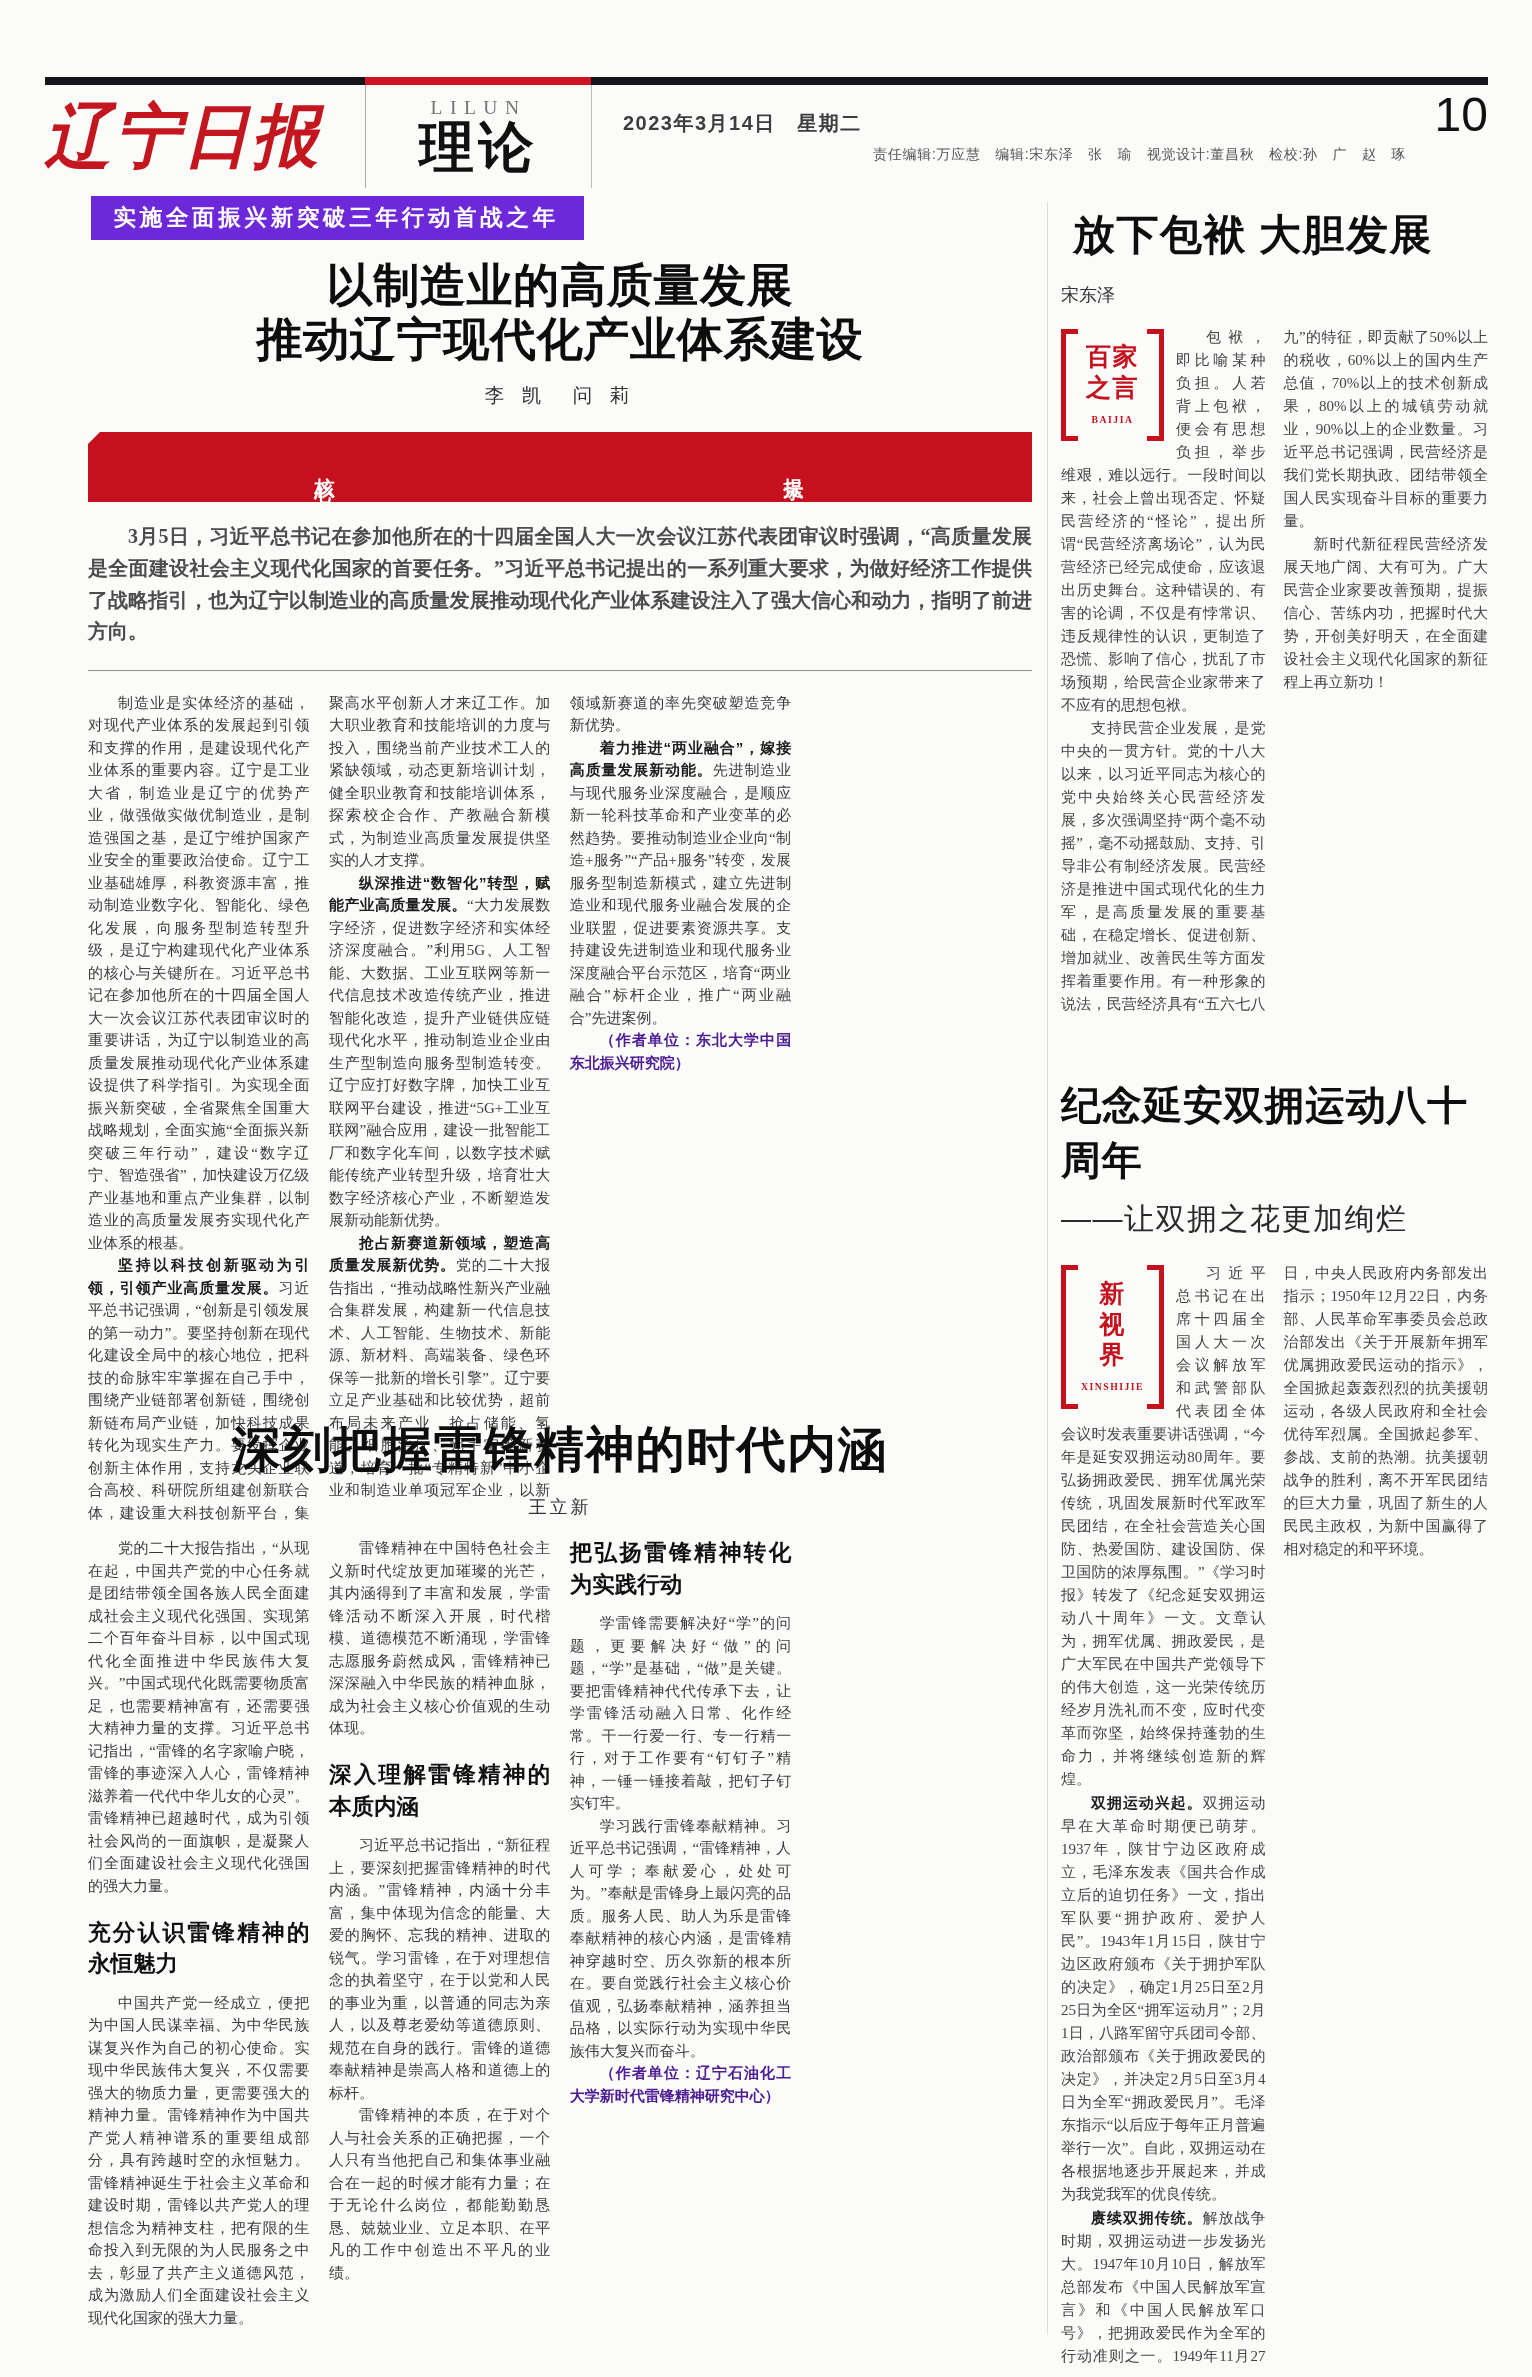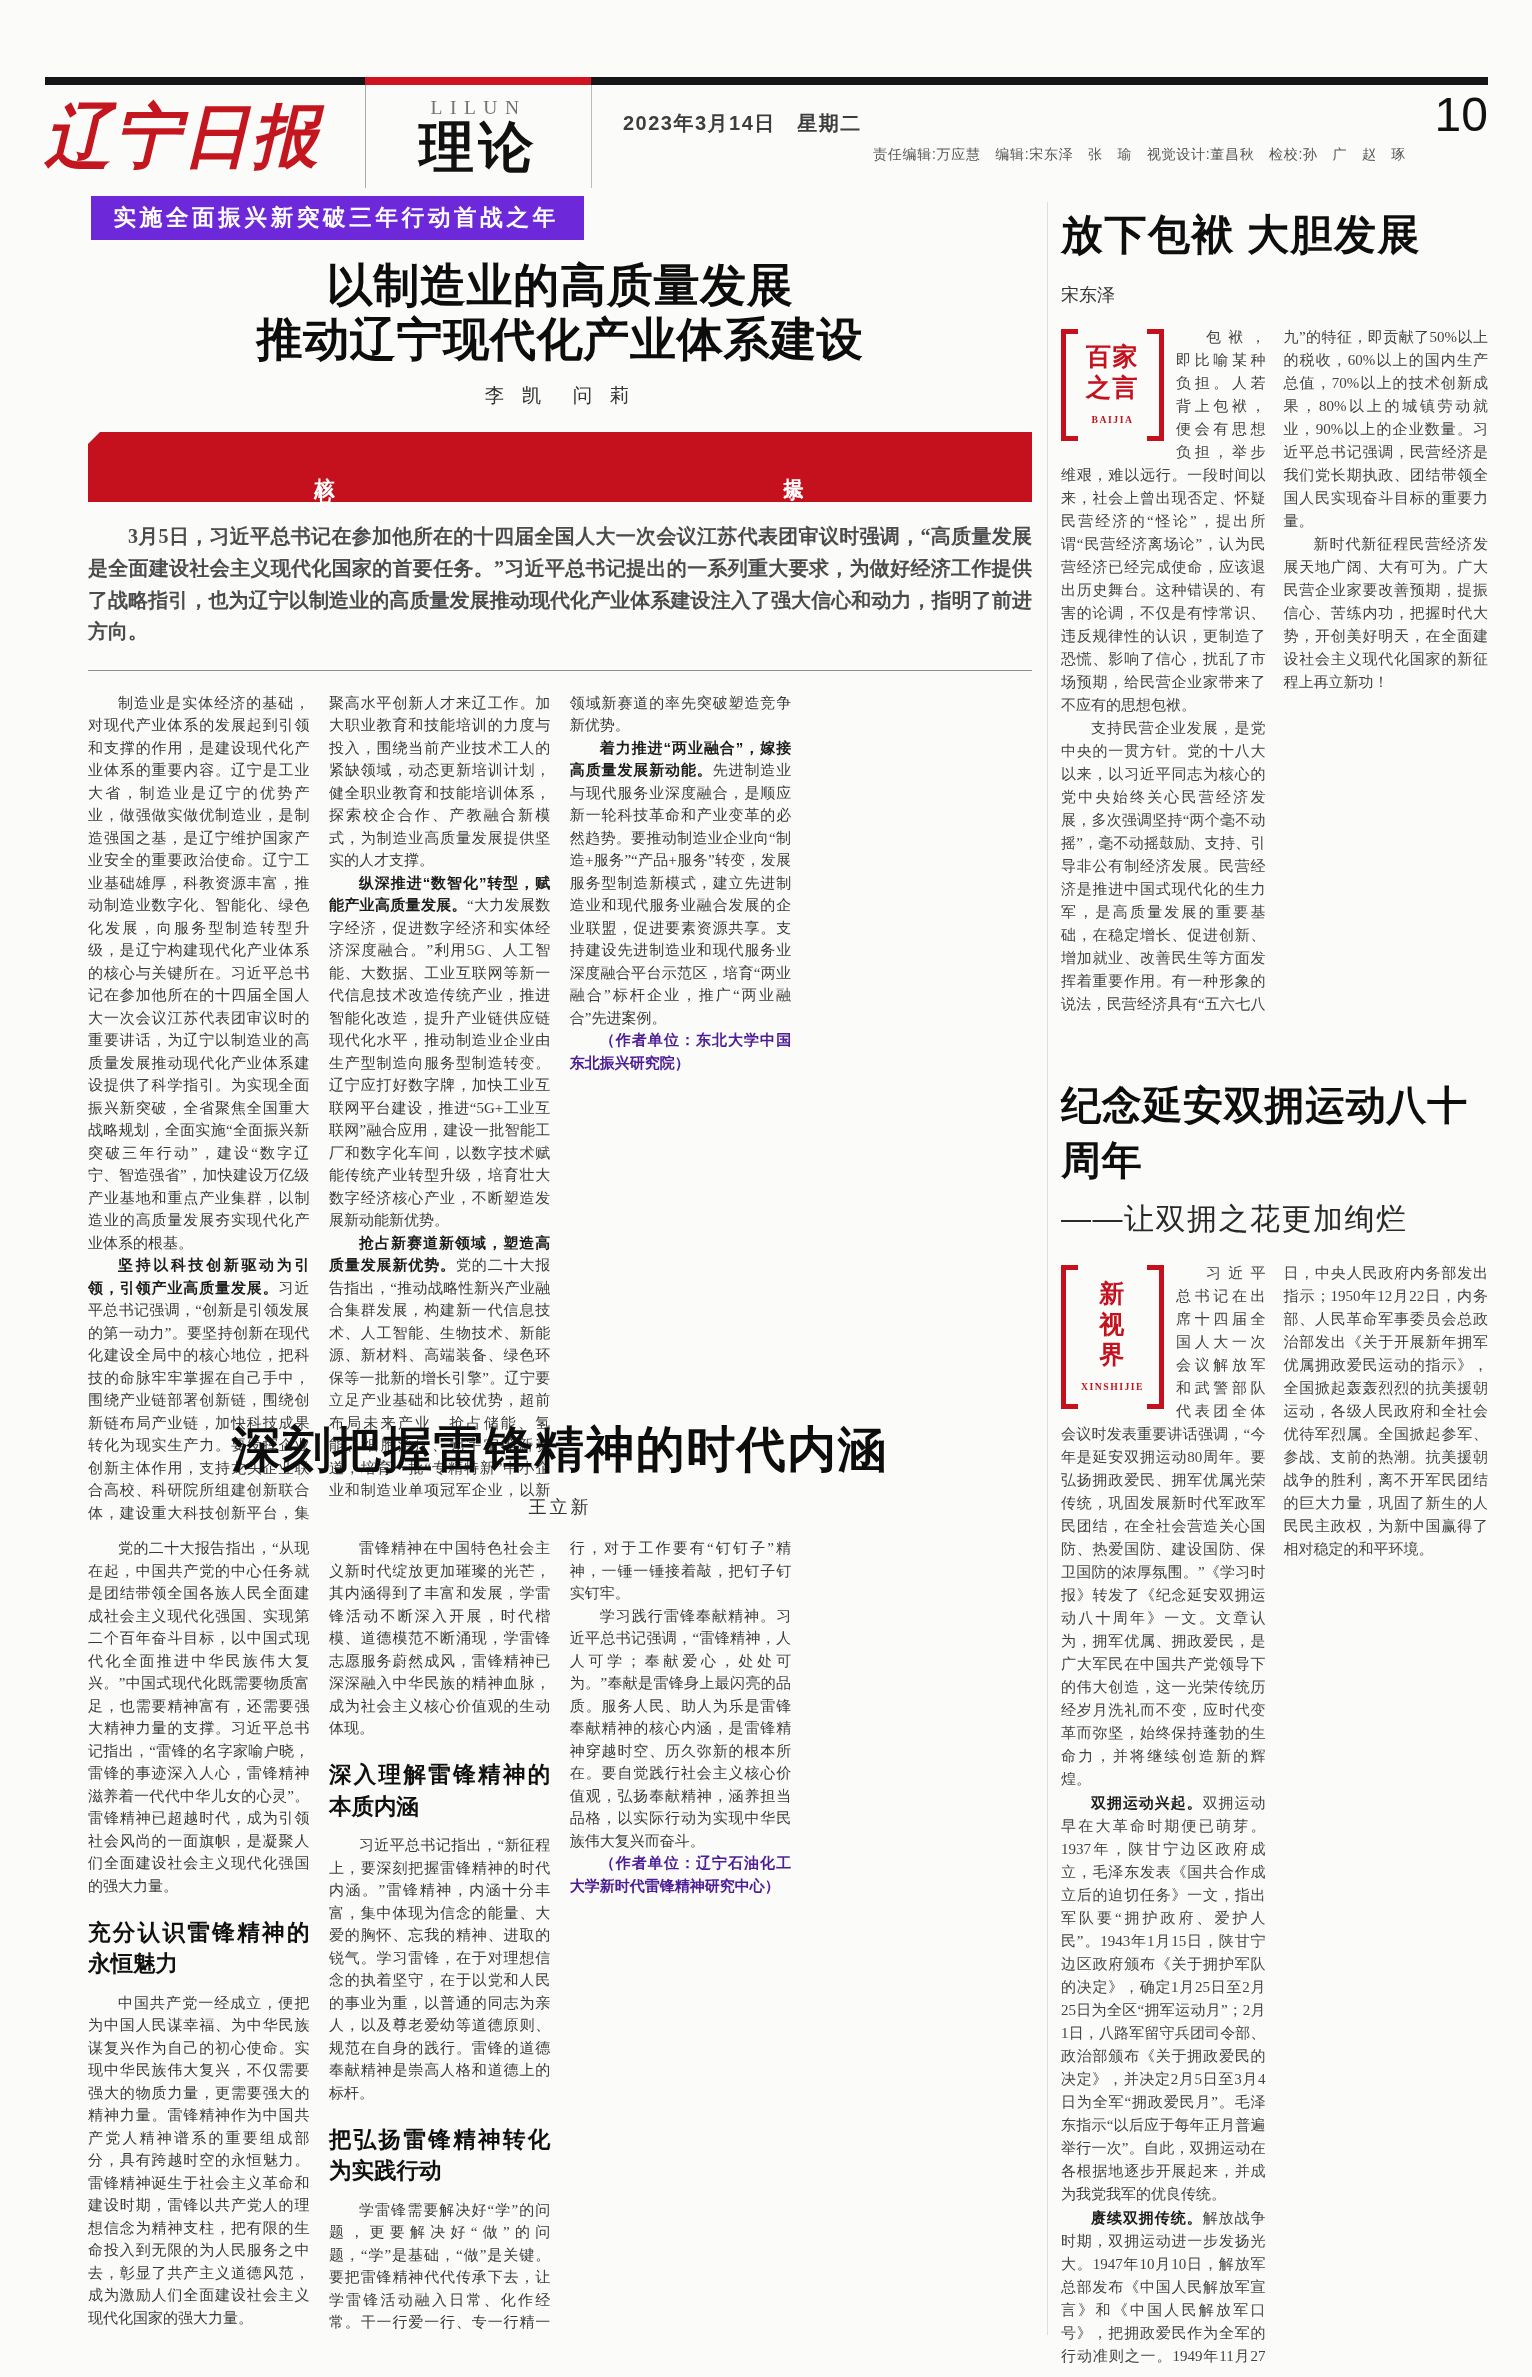--- a/index.html
+++ b/index.html
@@ -49,21 +49,21 @@
   .para{margin:0;text-indent:2em;}
   .para b{font-family:"Liberation Sans",sans-serif;color:#1d1d1d;}
   .para.attr{font-weight:700;font-family:"Liberation Sans",sans-serif;color:#4c1d95;}
   .subhead{font-family:"Liberation Sans",sans-serif;font-weight:900;font-size:22.5px;line-height:1.4;
        color:#101010;margin:19.5px 0 12px;text-indent:0;}
   
   .lf-title{margin:0;text-align:center;font-size:49px;font-weight:900;color:#0d0d0d;letter-spacing:1.5px;}
   .lf-byline{margin-top:12px;text-align:center;font-size:18px;color:#333;letter-spacing:3px;}
   .lf-cols{column-count:4;height:807px;font-size:15px;line-height:22.5px;margin-top:18px;}
   
-  .ra-title{margin:6px 0 0;font-family:"Liberation Serif",serif;font-weight:900;font-size:42px;
+  .ra-title{margin:6px 12px 0;font-family:"Liberation Serif",serif;font-weight:900;font-size:42px;
        color:#0e0e0e;letter-spacing:1.5px;}
   .ra-byline{margin-top:19.5px;font-size:18px;color:#333;}
   .right-cols{column-gap:18px;column-fill:auto;overflow:hidden;font-family:"Liberation Serif",serif;
        text-align:justify;color:#434343;font-size:15px;line-height:23px;}
   .ra-cols{column-count:2;height:712px;margin-top:19.5px;}
   .badge{float:left;position:relative;width:103px;margin:3px 12px 6px 0;
        display:flex;flex-direction:column;align-items:center;justify-content:center;
        padding:10.5px 0 7.5px;box-sizing:border-box;}
   .badge:before,.badge:after{content:"";position:absolute;top:0;bottom:0;width:12px;}
   .badge:before{left:0;border:5.2px solid #c4111d;border-right:none;}
@@ -131,20 +131,21 @@
 <div class="leifeng-zone">
   <h2 class="lf-title">深刻把握雷锋精神的时代内涵</h2>
   <div class="lf-byline">王立新</div>
   <div class="body-cols lf-cols">
       <p class="para">党的二十大报告指出，“从现在起，中国共产党的中心任务就是团结带领全国各族人民全面建成社会主义现代化强国、实现第二个百年奋斗目标，以中国式现代化全面推进中华民族伟大复兴。”中国式现代化既需要物质富足，也需要精神富有，还需要强大精神力量的支撑。习近平总书记指出，“雷锋的名字家喻户晓，雷锋的事迹深入人心，雷锋精神滋养着一代代中华儿女的心灵”。雷锋精神已超越时代，成为引领社会风尚的一面旗帜，是凝聚人们全面建设社会主义现代化强国的强大力量。</p>
       <h3 class="subhead">充分认识雷锋精神的永恒魅力</h3>
       <p class="para">中国共产党一经成立，便把为中国人民谋幸福、为中华民族谋复兴作为自己的初心使命。实现中华民族伟大复兴，不仅需要强大的物质力量，更需要强大的精神力量。雷锋精神作为中国共产党人精神谱系的重要组成部分，具有跨越时空的永恒魅力。雷锋精神诞生于社会主义革命和建设时期，雷锋以共产党人的理想信念为精神支柱，把有限的生命投入到无限的为人民服务之中去，彰显了共产主义道德风范，成为激励人们全面建设社会主义现代化国家的强大力量。</p>
       <p class="para">雷锋精神在中国特色社会主义新时代绽放更加璀璨的光芒，其内涵得到了丰富和发展，学雷锋活动不断深入开展，时代楷模、道德模范不断涌现，学雷锋志愿服务蔚然成风，雷锋精神已深深融入中华民族的精神血脉，成为社会主义核心价值观的生动体现。</p>
       <h3 class="subhead">深入理解雷锋精神的本质内涵</h3>
       <p class="para">习近平总书记指出，“新征程上，要深刻把握雷锋精神的时代内涵。”雷锋精神，内涵十分丰富，集中体现为信念的能量、大爱的胸怀、忘我的精神、进取的锐气。学习雷锋，在于对理想信念的执着坚守，在于以党和人民的事业为重，以普通的同志为亲人，以及尊老爱幼等道德原则、规范在自身的践行。雷锋的道德奉献精神是崇高人格和道德上的标杆。</p>
+      <p class="para">雷锋精神的本质，在于对个人与社会关系的正确把握，一个人只有当他把自己和集体事业融合在一起的时候才能有力量；在于无论什么岗位，都能勤勤恳恳、兢兢业业、立足本职、在平凡的工作中创造出不平凡的业绩。</p>
       <h3 class="subhead">把弘扬雷锋精神转化为实践行动</h3>
       <p class="para">学雷锋需要解决好“学”的问题，更要解决好“做”的问题，“学”是基础，“做”是关键。要把雷锋精神代代传承下去，让学雷锋活动融入日常、化作经常。干一行爱一行、专一行精一行，对于工作要有“钉钉子”精神，一锤一锤接着敲，把钉子钉实钉牢。</p>
       <p class="para">学习践行雷锋奉献精神。习近平总书记强调，“雷锋精神，人人可学；奉献爱心，处处可为。”奉献是雷锋身上最闪亮的品质。服务人民、助人为乐是雷锋奉献精神的核心内涵，是雷锋精神穿越时空、历久弥新的根本所在。要自觉践行社会主义核心价值观，弘扬奉献精神，涵养担当品格，以实际行动为实现中华民族伟大复兴而奋斗。</p>
       <p class="para attr">（作者单位：辽宁石油化工大学新时代雷锋精神研究中心）</p>
     </div>
 </div>
 
 <div class="right-zone">
 
   <div>

